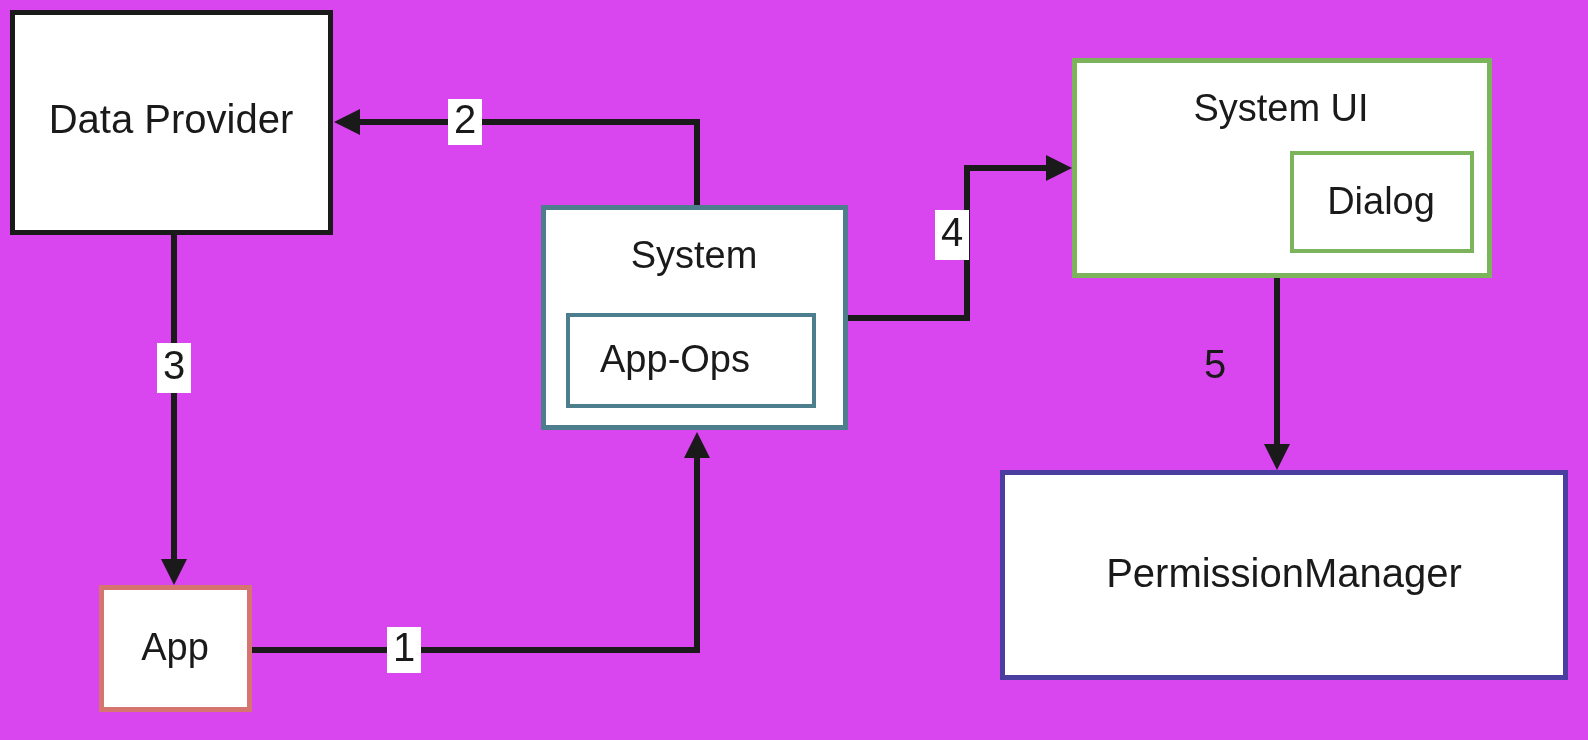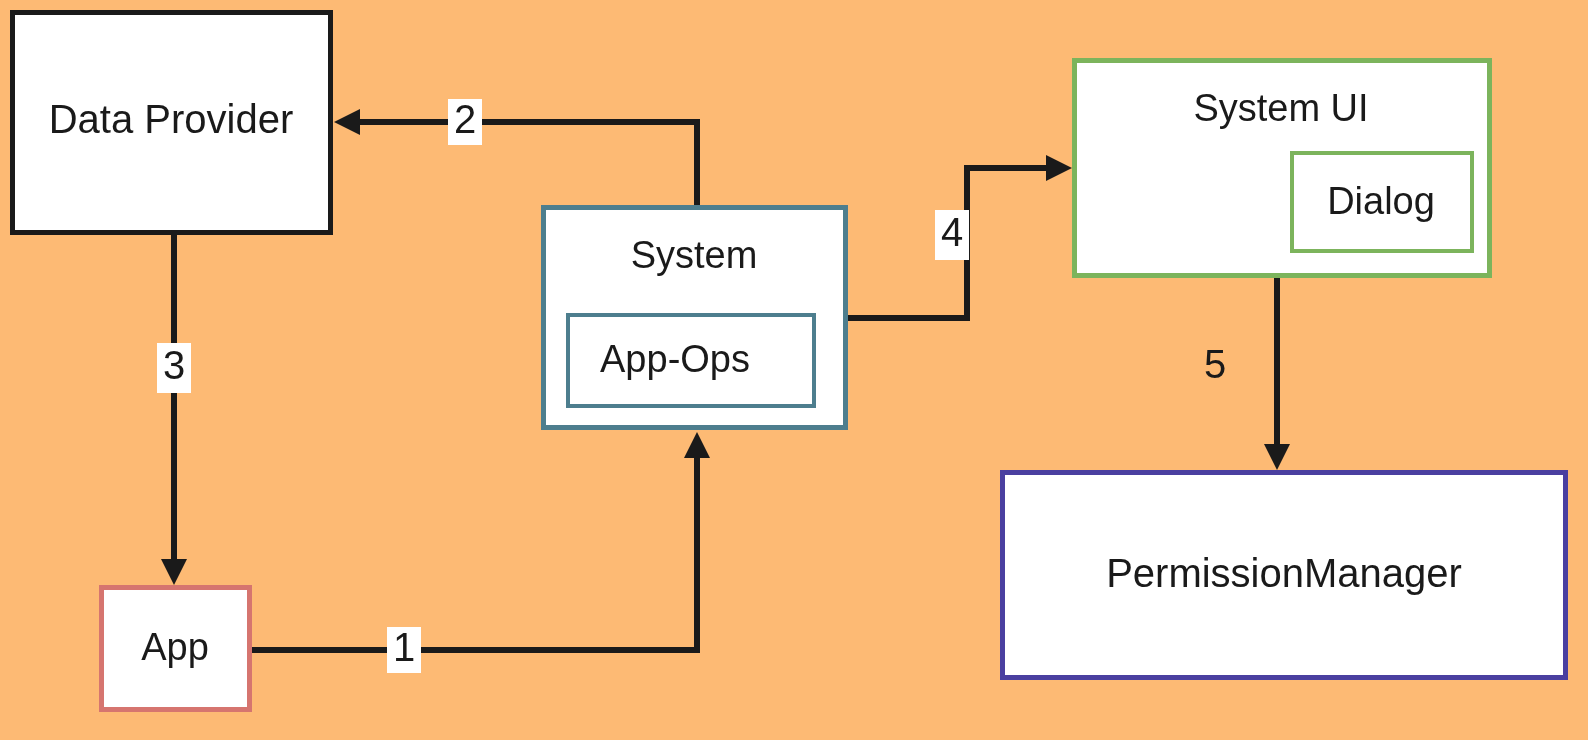--- a/index.html
+++ b/index.html
@@ -11,21 +11,21 @@
   body {
     width: 1588px;
     height: 740px;
     font-family: "Liberation Sans", sans-serif;
     overflow: hidden;
   }
   #diagram-root {
     position: relative;
     width: 1588px;
     height: 740px;
-    background: #fdba74;
+    background: #d946ef;
   }
   svg#diagram-svg {
     position: absolute;
     top: 0;
     left: 0;
     width: 1588px;
     height: 740px;
     display: block;
   }
   .node-rect {

